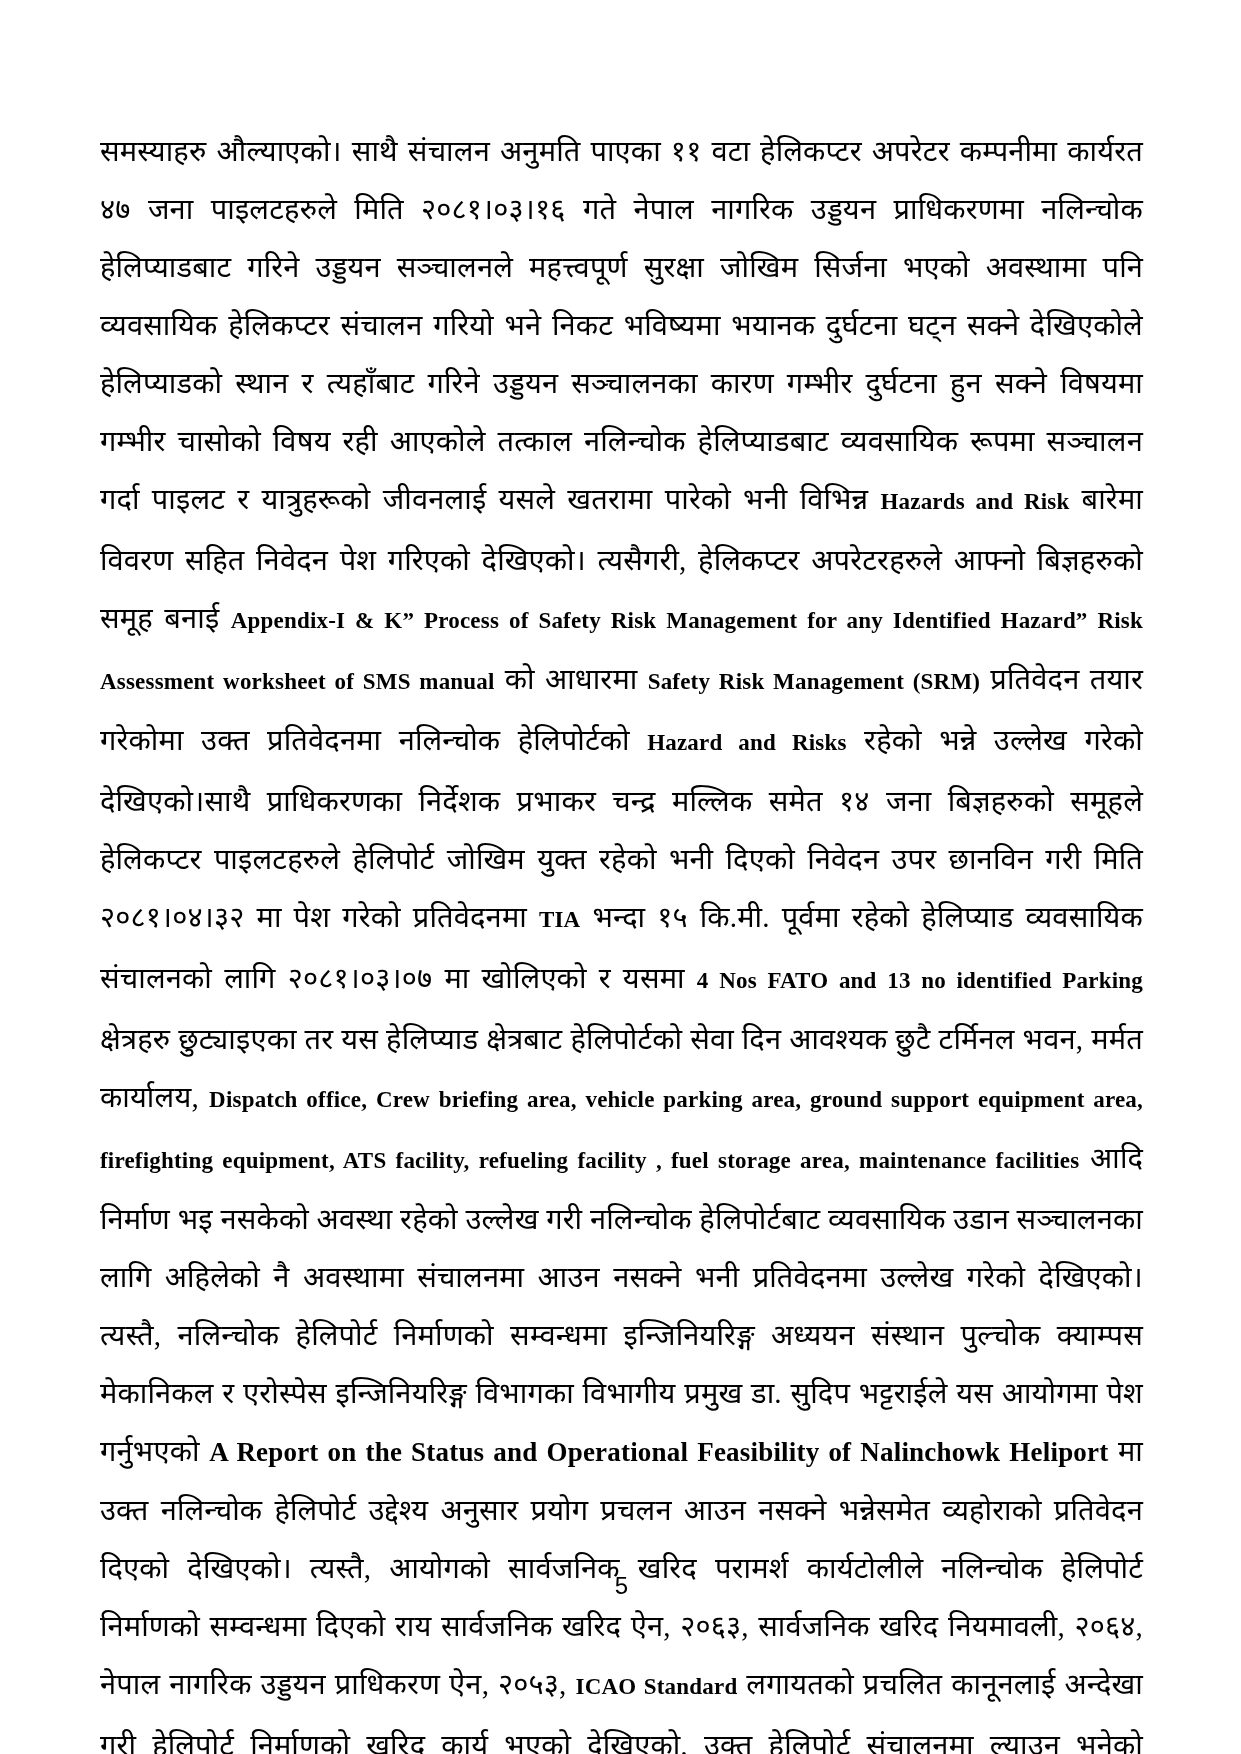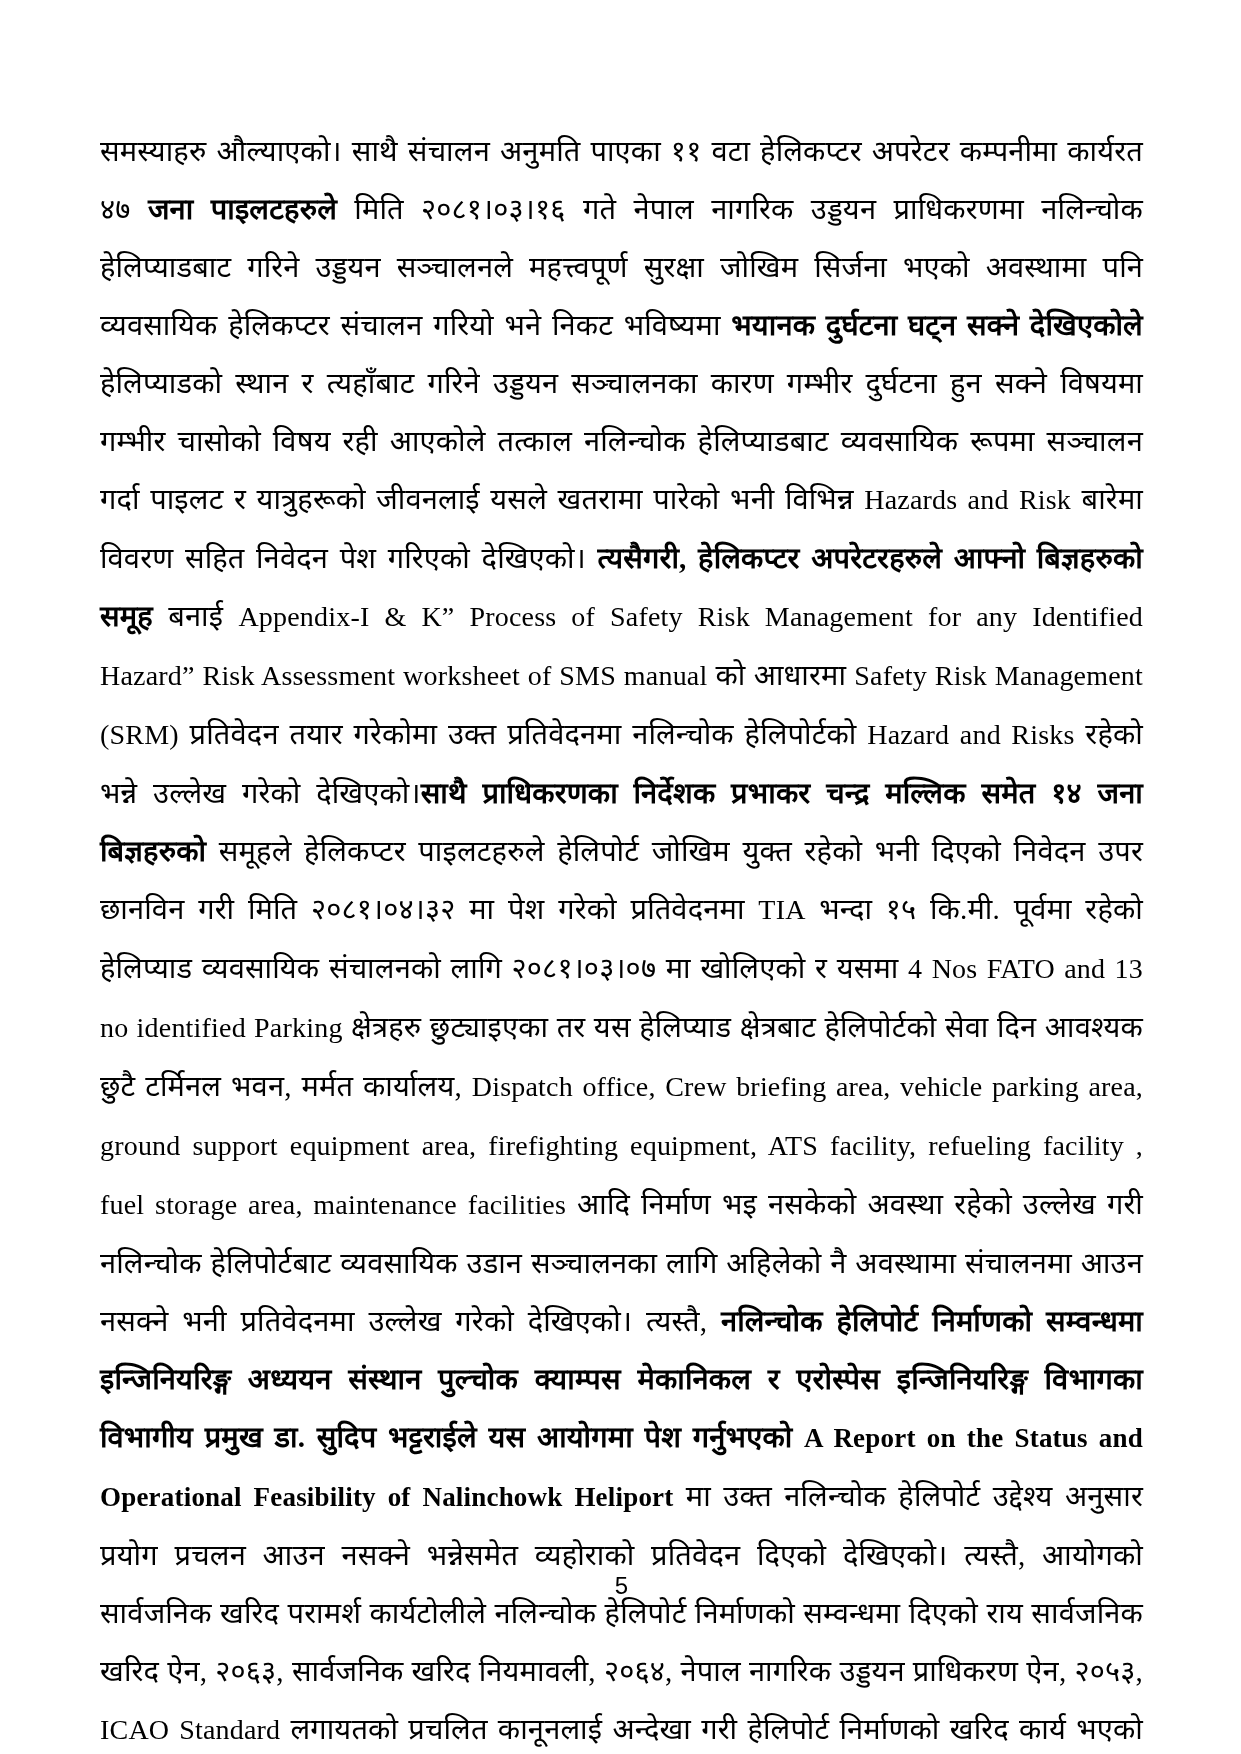--- a/index.html
+++ b/index.html
@@ -22,22 +22,22 @@
     top: 122px;
     width: 1043px;
     text-align: justify;
     text-justify: inter-word;
     font-size: 29px;
     line-height: 58px;
     letter-spacing: 0.2px;
   }
   .run { white-space: pre-wrap; }
   .run.normal { font-weight: normal; }
-  .run.bold   { font-weight: bold; }
-  .run.latin  { font-weight: normal; font-size: 28px; }
+  .run.bold   { font-weight: normal; }
+  .run.latin  { font-weight: bold; font-size: 23px; }
   .run.latin-bold { font-weight: bold; font-size: 27px; }
   .footer {
     position: absolute;
     left: 100px;
     width: 1043px;
     top: 1572px;
     text-align: center;
     font-family: "Liberation Sans", "DejaVu Sans", sans-serif;
     font-size: 24px;
     color: #000000;

